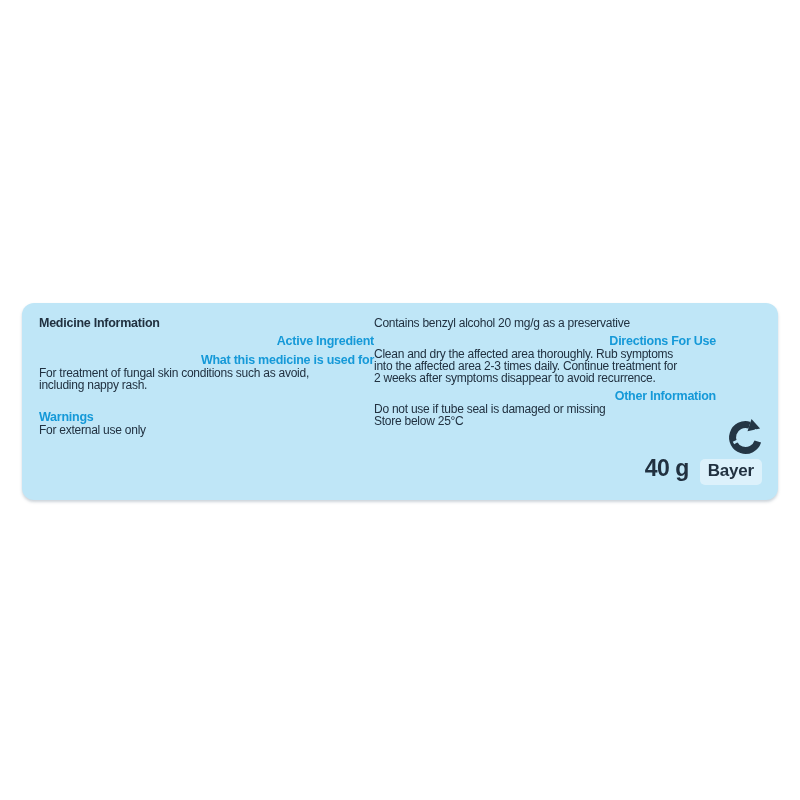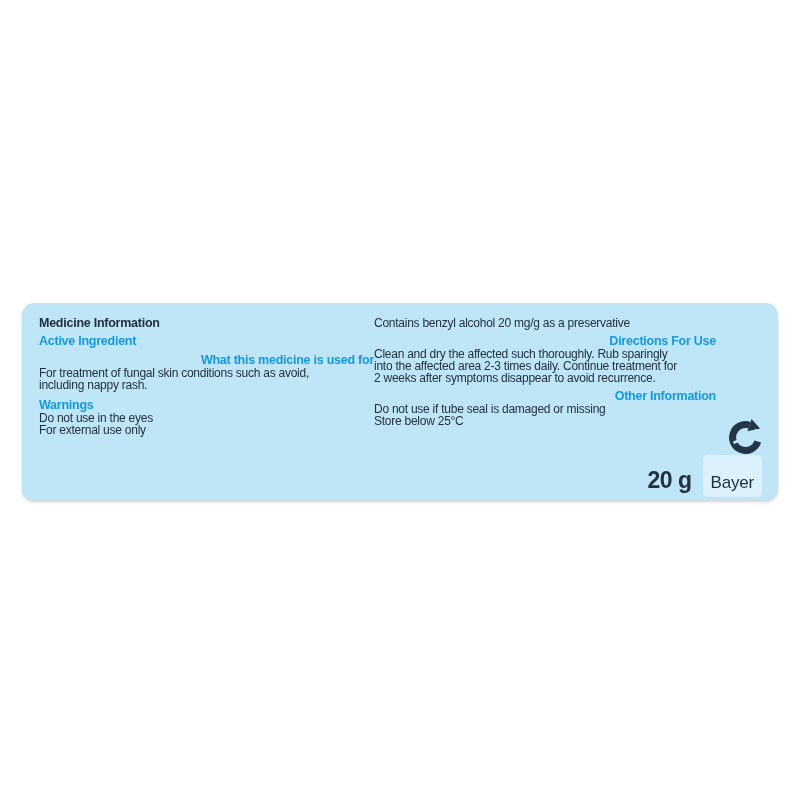--- a/index.html
+++ b/index.html
@@ -41,23 +41,23 @@
     font-weight: bold;
     font-size: 12.5px;
     line-height: 13px;
   }
   .sec-heading {
     color: #1599d8;
     font-weight: bold;
     font-size: 12.5px;
     line-height: 13px;
   }
-  .mt5  { margin-top: 5px; }
+  .mt5  { margin-top: 5px; text-align: right; }
   .mt6  { margin-top: 6px; text-align: right; }
-  .mt8  { margin-top: 8px; }
+  .mt8  { margin-top: 20px; }
   .mt17 { margin-top: 17px; }
   .line { white-space: nowrap; }
   .green-dot {
     position: absolute;
     right: 14px;
     top: 116px;
     width: 37px;
     height: 37px;
   }
   .footer-row {
@@ -69,69 +69,69 @@
     gap: 11px;
   }
   .net-weight {
     font-size: 23px;
     font-weight: bold;
     letter-spacing: -0.5px;
   }
   .brand-pill {
     background: rgba(255, 255, 255, 0.45);
     border-radius: 5px;
-    padding: 18px 8px 4px 8px;
+    padding: 2px 8px 4px 8px;
     font-size: 17px;
     letter-spacing: -0.2px;
+    font-weight: bold;
   }
 </style>
 </head>
 <body>
 
 <div class="page">
 
   <div class="panel">
 
     <div class="col col-left">
       <div class="panel-title">Medicine Information</div>
 
       <div class="sec-heading mt5">Active Ingredient</div>
 
       <div class="sec-heading mt6">What this medicine is used for</div>
       <div class="line">For treatment of fungal skin conditions such as avoid,</div>
       <div class="line">including nappy rash.</div>
 
       <div class="sec-heading mt8">Warnings</div>
-      <div class="line">Do not use in the eyes</div>
       <div class="line">For external use only</div>
     </div>
 
     <div class="col col-right">
       <div class="line">Contains benzyl alcohol 20 mg/g as a preservative</div>
 
       <div class="sec-heading mt6">Directions For Use</div>
-      <div class="line">Clean and dry the affected such thoroughly. Rub sparingly</div>
+      <div class="line">Clean and dry the affected area thoroughly. Rub symptoms</div>
       <div class="line">into the affected area 2-3 times daily. Continue treatment for</div>
       <div class="line">2 weeks after symptoms disappear to avoid recurrence.</div>
 
       <div class="sec-heading mt6">Other Information</div>
       <div class="line">Do not use if tube seal is damaged or missing</div>
       <div class="line">Store below 25°C</div>
 
     </div>
 
     <div class="green-dot">
       <svg width="37" height="37" viewBox="0 0 40 40" aria-hidden="true">
         <g transform="rotate(18 20 20)">
           <path d="M20 6 A14 14 0 1 0 34 20" fill="none" stroke="#243645" stroke-width="7.5"></path>
           <polygon points="20,-1 20,13 32,6" fill="#243645"></polygon>
         </g>
         <path d="M7 26 C15 21 23 21 32 12" fill="none" stroke="#bfe6f7" stroke-width="3"></path>
       </svg>
     </div>
 
     <div class="footer-row">
-      <div class="net-weight">20 g</div>
+      <div class="net-weight">40 g</div>
       <div class="brand-pill">Bayer</div>
     </div>
 
   </div>
 </div>
 
 </body></html>

